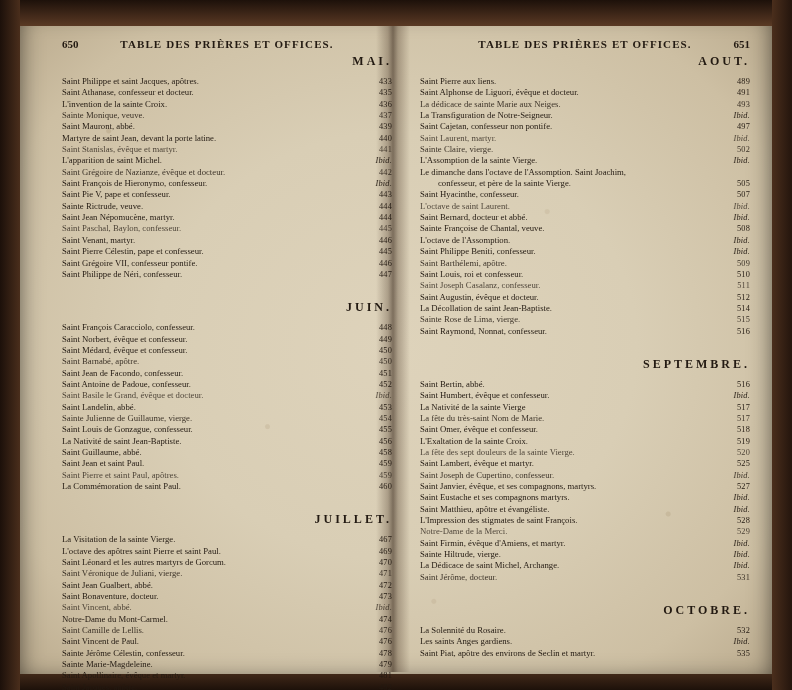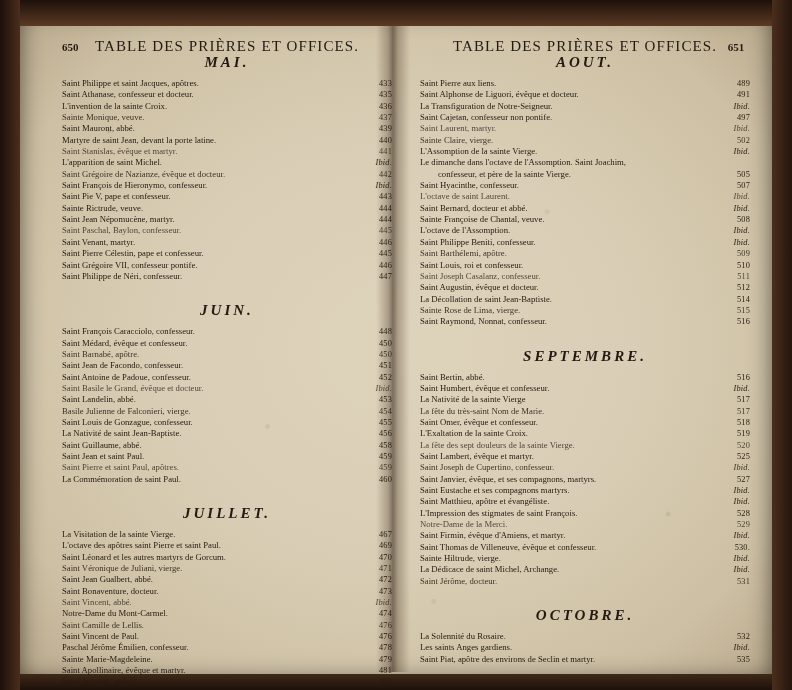--- a/index.html
+++ b/index.html
@@ -104,34 +104,33 @@
   .running-head .folio {
     font-size: 11px;
     font-weight: bold;
     letter-spacing: 0;
   }
   .running-head .rh-title {
     flex: 1;
     text-align: center;
     text-transform: uppercase;
     font-variant: small-caps;
-    font-weight: normal;
-    font-size: 15px;
+    font-weight: bold;
+    font-size: 11px;
     letter-spacing: 1.1px;
   }
   #left-col .running-head .folio { text-align: left; width: 28px; }
-  #right-col .running-head .folio { text-align: center; width: 28px; }
+  #right-col .running-head .folio { text-align: right; width: 28px; }
 
   .section-title {
-    text-align: center;
-    font-size: 15px;
+    text-align: right;
+    font-size: 12px;
     letter-spacing: 3px;
     font-weight: bold;
     margin: 11px 0 7px 0;
-    font-style: italic;
   }
   .section-title.first { margin-top: 2px; }
 
   ul.entries {
     list-style: none;
     margin: 0;
     padding: 0;
   }
   ul.entries li {
     display: flex;
@@ -278,20 +277,25 @@
         </ul>
         <div class="gap"></div>
         <div class="section-title">JUIN.</div>
         <ul class="entries">
           <li>
             <span class="txt">Saint François Caracciolo, confesseur.</span>
             <span class="leader"></span>
             <span class="pg">448</span>
           </li>
           <li>
+            <span class="txt">Saint Norbert, évêque et confesseur.</span>
+            <span class="leader"></span>
+            <span class="pg">449</span>
+          </li>
+          <li>
             <span class="txt">Saint Médard, évêque et confesseur.</span>
             <span class="leader"></span>
             <span class="pg">450</span>
           </li>
           <li class="fade1">
             <span class="txt">Saint Barnabé, apôtre.</span>
             <span class="leader"></span>
             <span class="pg">450</span>
           </li>
           <li>
@@ -308,21 +312,21 @@
             <span class="txt">Saint Basile le Grand, évêque et docteur.</span>
             <span class="leader"></span>
             <span class="pg ital">Ibid.</span>
           </li>
           <li>
             <span class="txt">Saint Landelin, abbé.</span>
             <span class="leader"></span>
             <span class="pg">453</span>
           </li>
           <li class="fade1">
-            <span class="txt">Basile Julienne de Falconieri, vierge.</span>
+            <span class="txt">Sainte Julienne de Guillaume, vierge.</span>
             <span class="leader"></span>
             <span class="pg">454</span>
           </li>
           <li>
             <span class="txt">Saint Louis de Gonzague, confesseur.</span>
             <span class="leader"></span>
             <span class="pg">455</span>
           </li>
           <li>
             <span class="txt">La Nativité de saint Jean-Baptiste.</span>
@@ -397,21 +401,21 @@
             <span class="txt">Saint Camille de Lellis.</span>
             <span class="leader"></span>
             <span class="pg">476</span>
           </li>
           <li>
             <span class="txt">Saint Vincent de Paul.</span>
             <span class="leader"></span>
             <span class="pg">476</span>
           </li>
           <li>
-            <span class="txt">Paschal Jérôme Émilien, confesseur.</span>
+            <span class="txt">Sainte Jérôme Célestin, confesseur.</span>
             <span class="leader"></span>
             <span class="pg">478</span>
           </li>
           <li>
             <span class="txt">Sainte Marie-Magdeleine.</span>
             <span class="leader"></span>
             <span class="pg">479</span>
           </li>
           <li>
             <span class="txt">Saint Apollinaire, évêque et martyr.</span>
@@ -439,20 +443,25 @@
           <li>
             <span class="txt">Saint Pierre aux liens.</span>
             <span class="leader"></span>
             <span class="pg">489</span>
           </li>
           <li>
             <span class="txt">Saint Alphonse de Liguori, évêque et docteur.</span>
             <span class="leader"></span>
             <span class="pg">491</span>
           </li>
+          <li class="fade1">
+            <span class="txt">La dédicace de sainte Marie aux Neiges.</span>
+            <span class="leader"></span>
+            <span class="pg">493</span>
+          </li>
           <li>
             <span class="txt">La Transfiguration de Notre-Seigneur.</span>
             <span class="leader"></span>
             <span class="pg ital">Ibid.</span>
           </li>
           <li>
             <span class="txt">Saint Cajetan, confesseur non pontife.</span>
             <span class="leader"></span>
             <span class="pg">497</span>
           </li>
@@ -619,25 +628,20 @@
             <span class="txt">Notre-Dame de la Merci.</span>
             <span class="leader"></span>
             <span class="pg">529</span>
           </li>
           <li>
             <span class="txt">Saint Firmin, évêque d'Amiens, et martyr.</span>
             <span class="leader"></span>
             <span class="pg ital">Ibid.</span>
           </li>
           <li>
-            <span class="txt">Saint Thomas de Villeneuve, évêque et confesseur.</span>
-            <span class="leader"></span>
-            <span class="pg">530.</span>
-          </li>
-          <li>
             <span class="txt">Sainte Hiltrude, vierge.</span>
             <span class="leader"></span>
             <span class="pg ital">Ibid.</span>
           </li>
           <li>
             <span class="txt">La Dédicace de saint Michel, Archange.</span>
             <span class="leader"></span>
             <span class="pg ital">Ibid.</span>
           </li>
           <li class="fade1">

